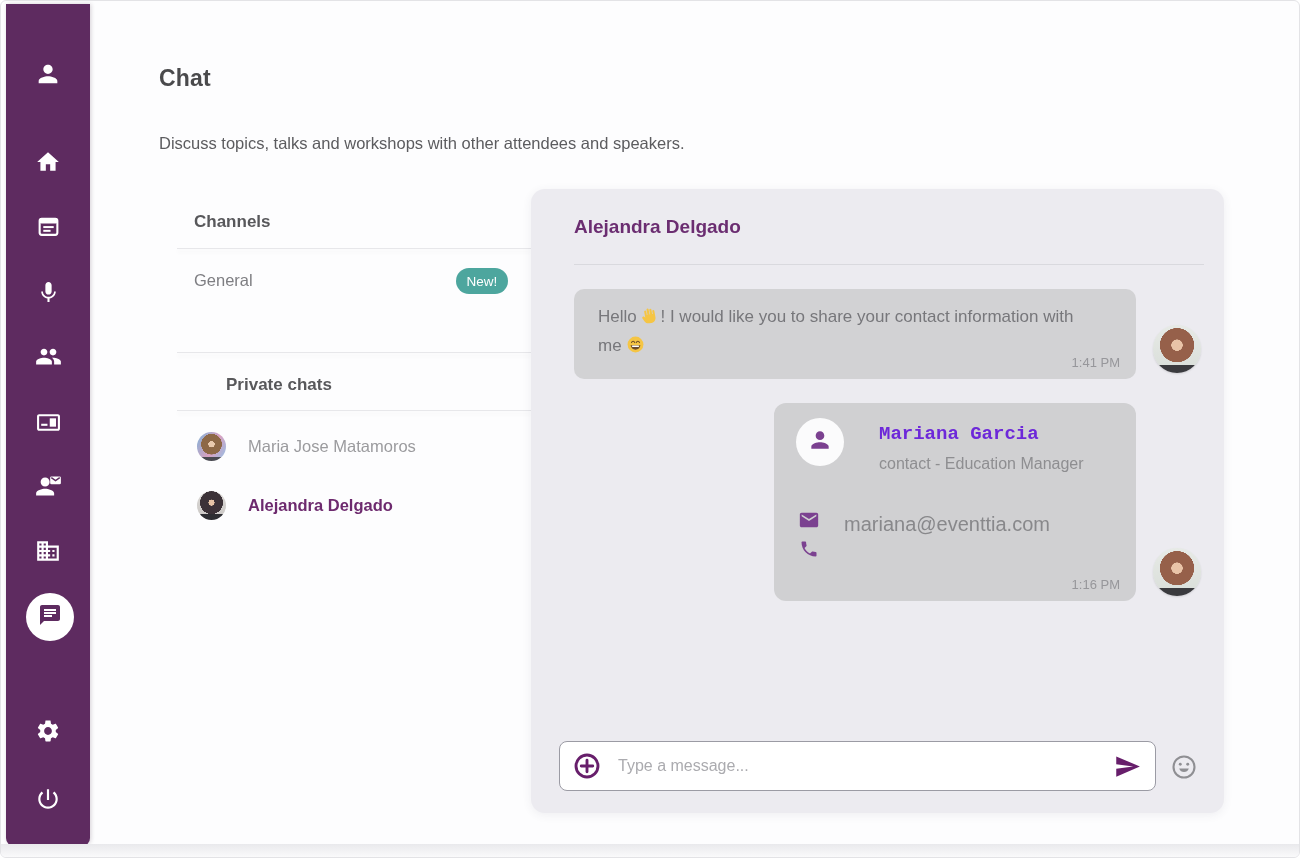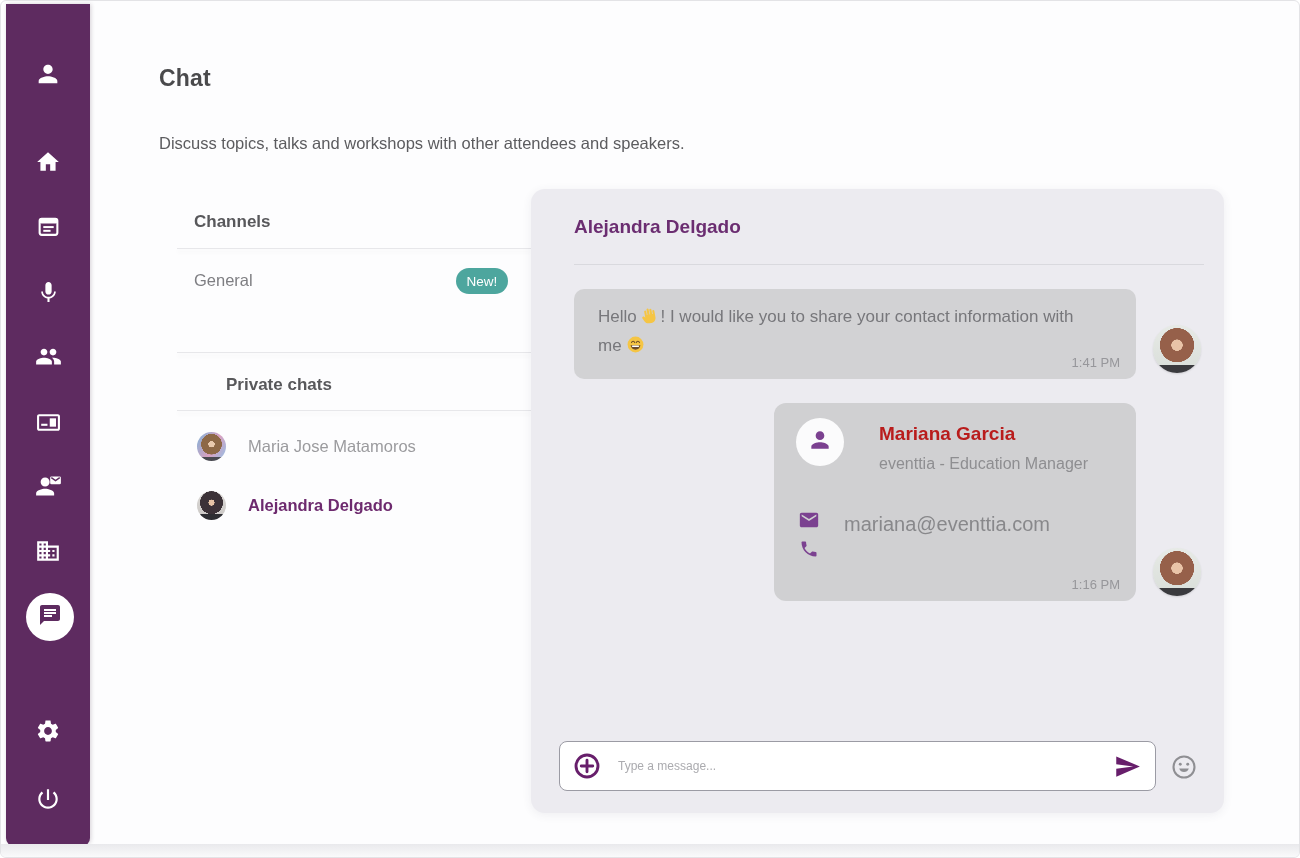--- a/index.html
+++ b/index.html
@@ -40,30 +40,30 @@
   .bubble-text { position:absolute; left:43px; top:100px; width:562px; height:90px; background:#d2d2d4; border-radius:10px; padding:15px 24px; }
   .bubble-text .msg-line { width:486px; font-size:17px; line-height:1.5; color:#77777b; }
   .msg-time { position:absolute; right:16px; bottom:9px; font-size:13px; color:#97979b; }
 
   .msg-avatar { position:absolute; width:48px; height:48px; border-radius:50%; box-shadow:0 1px 2px rgba(0,0,0,.12); }
   .avatar-msg1 { left:622px; top:136px; }
   .avatar-msg2 { left:622px; top:359px; }
 
   .contact-card { position:absolute; left:243px; top:214px; width:362px; height:198px; background:#d0d0d2; border-radius:12px; }
   .cc-circle { position:absolute; left:22px; top:15px; width:48px; height:48px; background:#fbfbfc; border-radius:50%; display:flex; align-items:center; justify-content:center; }
-  .cc-name { position:absolute; left:105px; top:20px; font-size:19px; font-weight:700; color:#b91c1c; }
+  .cc-name { position:absolute; left:105px; top:20px; font-size:19px; font-weight:700; color:#6d28d9;font-family:Liberation Mono, monospace; }
   .cc-subtitle { position:absolute; left:105px; top:52px; font-size:16px; color:#8e8e91; }
   .cc-mail-icon { position:absolute; left:24px; top:106px; }
   .cc-email { position:absolute; left:70px; top:110px; font-size:20px; color:#88888b; }
   .cc-phone-icon { position:absolute; left:25px; top:136px; }
 
   
   .composer-box { position:absolute; left:28px; top:552px; width:597px; height:50px; background:#ffffff; border:1.5px solid #9b9ba4; border-radius:8px; }
   .composer-plus { position:absolute; left:12px; top:9px; width:30px; height:30px; cursor:pointer; }
-  .composer-input { position:absolute; left:58px; top:4px; width:470px; height:40px; border:none; outline:none; font-size:12px; color:#701a75; font-family:"Liberation Sans", sans-serif; background:transparent; }
+  .composer-input { position:absolute; left:58px; top:4px; width:470px; height:40px; border:none; outline:none; font-size:16px; color:#701a75; font-family:"Liberation Sans", sans-serif; background:transparent; }
   .composer-input::placeholder { color:#ababaf; }
   .composer-send { position:absolute; right:14px; top:11px; width:27px; height:27px; cursor:pointer; }
   .composer-emoji { position:absolute; left:639px; top:564px; width:28px; height:28px; cursor:pointer; }
 
   .emoji { display:inline-block; vertical-align:-3px; }
   .emoji-wave { transform:rotate(-10deg); }
 
   
   .bottom-strip { position:absolute; left:0; bottom:0; width:1300px; height:13px; background:linear-gradient(#e9e9ec, #fafafb); }
 </style>
@@ -214,21 +214,21 @@
     </div>
     <span class="msg-avatar avatar-mariana avatar-msg1"></span>
 
     <div class="contact-card">
       <span class="cc-circle">
         <span><svg width="26" height="26" viewBox="0 0 24 24">
               <path fill="#7b4190" d="M12 12c2.21 0 4-1.79 4-4s-1.79-4-4-4-4 1.79-4 4 1.79 4 4 4zm0 2c-2.67 0-8 1.34-8 4v2h16v-2c0-2.66-5.33-4-8-4z"></path>
             </svg></span>
       </span>
       <span class="cc-name">Mariana Garcia</span>
-      <span class="cc-subtitle">eventtia - Education Manager</span>
+      <span class="cc-subtitle">contact - Education Manager</span>
       <span class="cc-mail-icon"><svg width="22" height="22" viewBox="0 0 24 24">
             <path fill="#7b4190" d="M20 4H4c-1.1 0-1.99.9-1.99 2L2 18c0 1.1.9 2 2 2h16c1.1 0 2-.9 2-2V6c0-1.1-.9-2-2-2zm0 4l-8 5-8-5V6l8 5 8-5v2z"></path>
           </svg></span>
       <span class="cc-email">mariana@eventtia.com</span>
       <span class="cc-phone-icon"><svg width="20" height="20" viewBox="0 0 24 24">
             <path fill="#7b4190" d="M6.62 10.79c1.44 2.83 3.76 5.14 6.59 6.59l2.2-2.2c.27-.27.67-.36 1.02-.24 1.12.37 2.33.57 3.57.57.55 0 1 .45 1 1V20c0 .55-.45 1-1 1-9.39 0-17-7.61-17-17 0-.55.45-1 1-1h3.5c.55 0 1 .45 1 1 0 1.25.2 2.45.57 3.57.11.35.03.74-.25 1.02l-2.2 2.2z"></path>
           </svg></span>
       <span class="msg-time">1:16 PM</span>
     </div>
     <span class="msg-avatar avatar-mariana avatar-msg2"></span>

